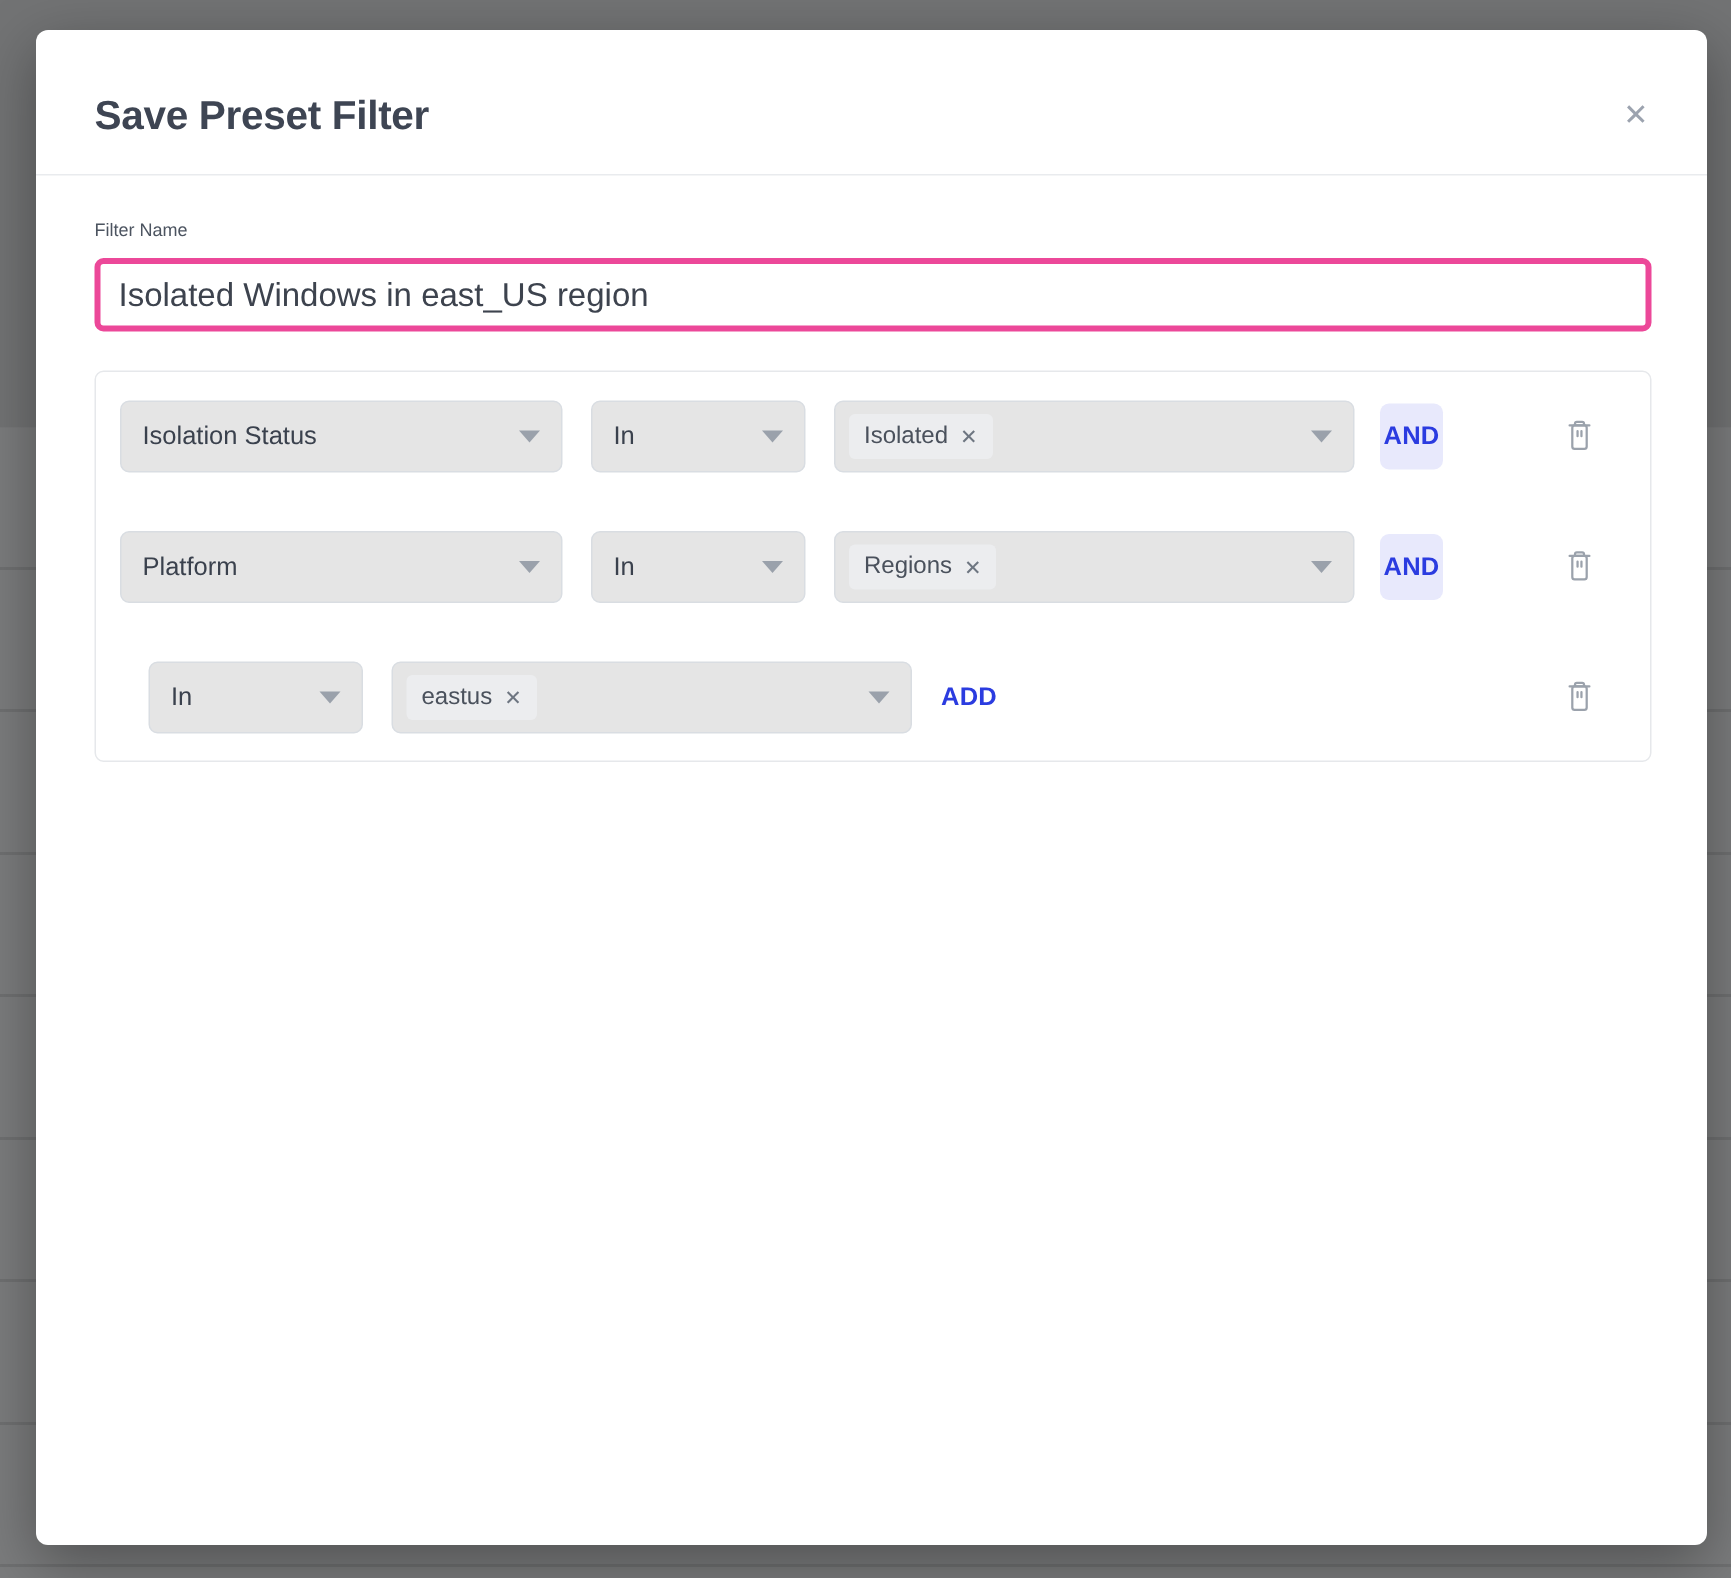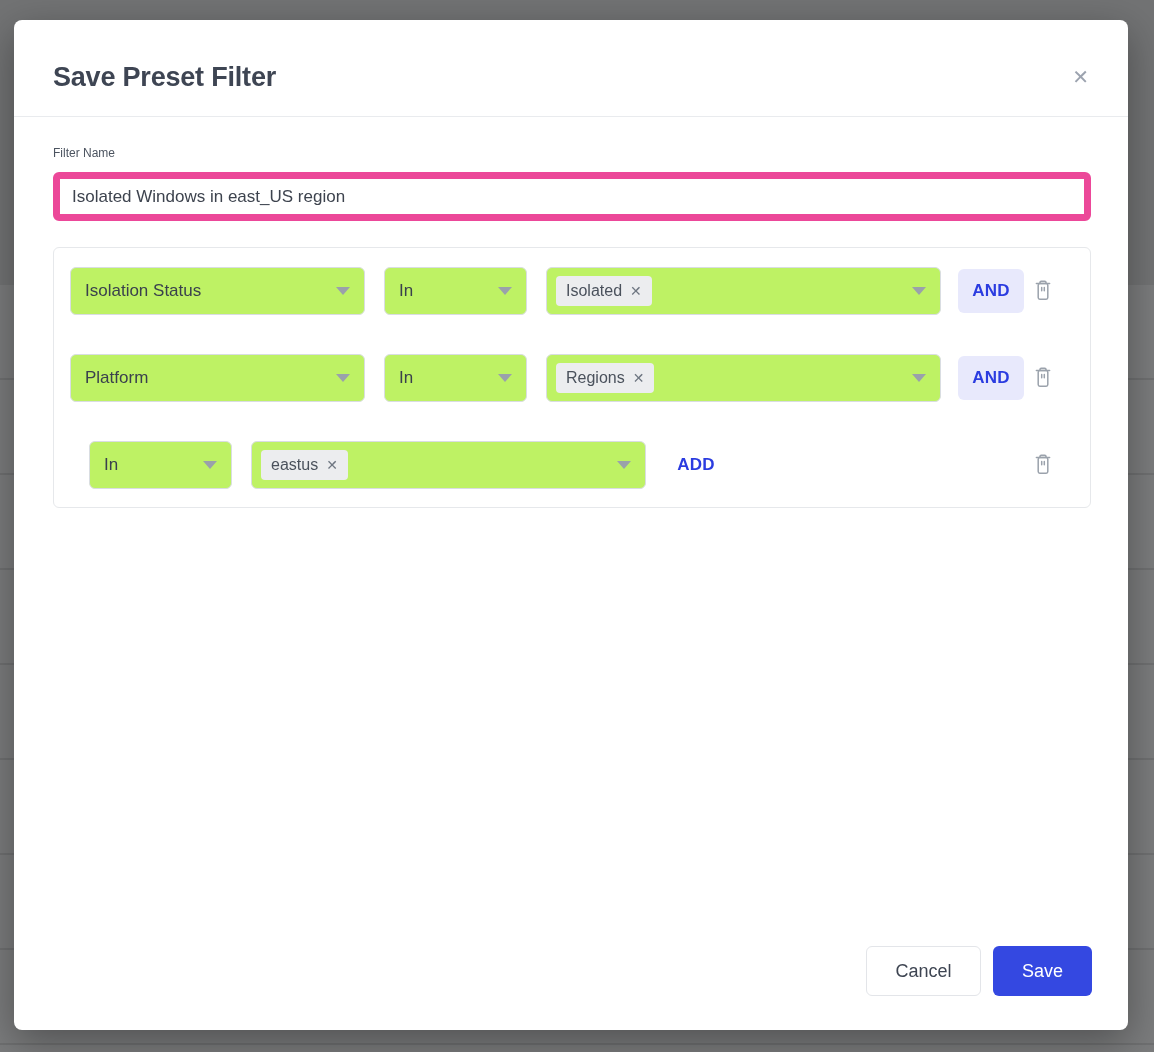--- a/index.html
+++ b/index.html
@@ -6,51 +6,51 @@
   html,body { width:1154px; height:1052px; overflow:hidden; }
   body { font-family:"Liberation Sans", sans-serif; background:#78797a; position:relative; }
 
   
   .backdrop { position:absolute; inset:0; }
   .backdrop-header { position:absolute; top:0; left:0; right:0; height:285px; background:#727374; }
   .backdrop-rows { position:absolute; top:285px; left:0; right:0; bottom:0;
     background:repeating-linear-gradient(to bottom, #7b7c7d 0px, #7b7c7d 93px, #6f7071 93px, #6f7071 95px); }
 
   
-  .modal { position:absolute; left:14px; top:20px; width:1114px; height:1010px;
+  .modal { position:absolute; left:24px; top:20px; width:1114px; height:1010px;
     background:#ffffff; border-radius:8px; box-shadow:0 12px 40px rgba(0,0,0,0.35); }
 
   .modal-header { display:flex; align-items:center; justify-content:space-between;
     padding:42px 37px 24px 39px; border-bottom:1px solid #e9ebee; }
   .modal-title { font-size:27px; font-weight:700; color:#3e4553; letter-spacing:-0.2px; line-height:30px; }
   .close-btn { background:none; border:none; font-size:20px; color:#9ca3af; cursor:pointer; line-height:20px; padding:2px; }
 
   .modal-body { padding:0 37px 0 39px; }
   .field-label { margin-top:29px; font-size:12px; font-weight:500; color:#4c5460; }
-  .name-input { margin-top:12px; width:100%; height:49px; border:7px solid #ec4899; border-radius:6px;
-    padding:0 12px; font-size:17px; color:#3d434e; font-family:"Liberation Sans", sans-serif; outline:none; }
+  .name-input { margin-top:12px; width:100%; height:49px; border:4px solid #ec4899; border-radius:6px;
+    padding:0 12px; font-size:22px; color:#3d434e; font-family:"Liberation Sans", sans-serif; outline:none; }
 
   .rules-box { margin-top:26px; border:1px solid #e6e8eb; border-radius:6px; padding:19px 16px 18px 16px; }
   .filter-row { display:flex; align-items:center; height:48px; }
   .filter-row + .filter-row { margin-top:39px; }
 
-  .select { height:48px; border:1px solid #d9dde2; border-radius:6px; background:#bef264;
+  .select { height:48px; border:1px solid #d9dde2; border-radius:6px; background:#e5e5e5;
     display:flex; align-items:center; padding:0 14px; cursor:pointer; }
   .select-label { font-size:17px; color:#3a414d; }
   .chevron { width:0; height:0; border-left:7px solid transparent; border-right:7px solid transparent;
     border-top:8px solid #9aa1ab; margin-left:auto; }
   .field-select { width:295px; }
   .op-select { width:143px; margin-left:19px; }
-  .value-select { width:395px; margin-left:19px; padding-left:9px; }
+  .value-select { width:347px; margin-left:19px; padding-left:9px; }
 
   .chip { display:inline-flex; align-items:center; gap:8px; background:#ecedef; border-radius:4px;
     padding:6px 10px; font-size:16px; color:#4a515c; }
   .chip-x { color:#6e7681; font-size:14px; cursor:pointer; line-height:14px; }
 
-  .connector { width:66px; height:44px; margin-left:17px; border:none; border-radius:6px;
+  .connector { width:42px; height:44px; margin-left:17px; border:none; border-radius:6px;
     font-family:"Liberation Sans", sans-serif; font-size:17px; font-weight:700; color:#2b3ce0;
     background:transparent; cursor:pointer; letter-spacing:0.2px; }
   .connector.active { background:#e8e9fc; }
 
   .trash-btn { margin-left:auto; margin-right:21px; background:none; border:none; cursor:pointer;
     display:flex; align-items:center; }
 
   .modal-footer { position:absolute; right:36px; bottom:34px; display:flex; gap:12px; }
   .btn { height:50px; border-radius:6px; font-family:"Liberation Sans", sans-serif; font-size:18px; cursor:pointer; }
   .btn-cancel { width:115px; background:#ffffff; border:1px solid #e3e5e9; color:#3e4552; }
@@ -150,18 +150,14 @@
             <path d="M3.4 3.6 h13.2"></path>
             <rect x="5.2" y="3.6" width="9.6" height="15.6" rx="1.6"></rect>
             <path d="M8.7 7.4 v3.4 M11.3 7.4 v3.4"></path>
           </svg>
         </button>
       </div>
 
     </div>
   </div>
 
-  <div class="modal-footer">
-    <button class="btn btn-cancel">Cancel</button>
-    <button class="btn btn-save">Save</button>
-  </div>
 
 </div>
 
 </body></html>

